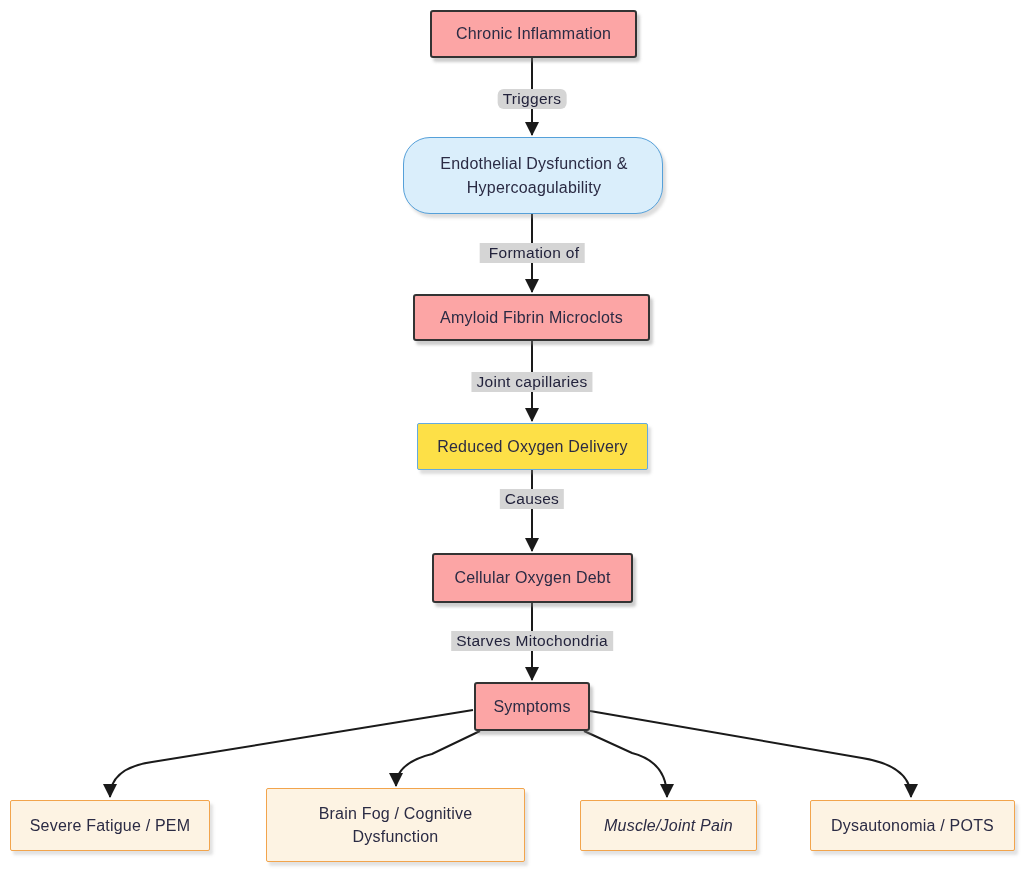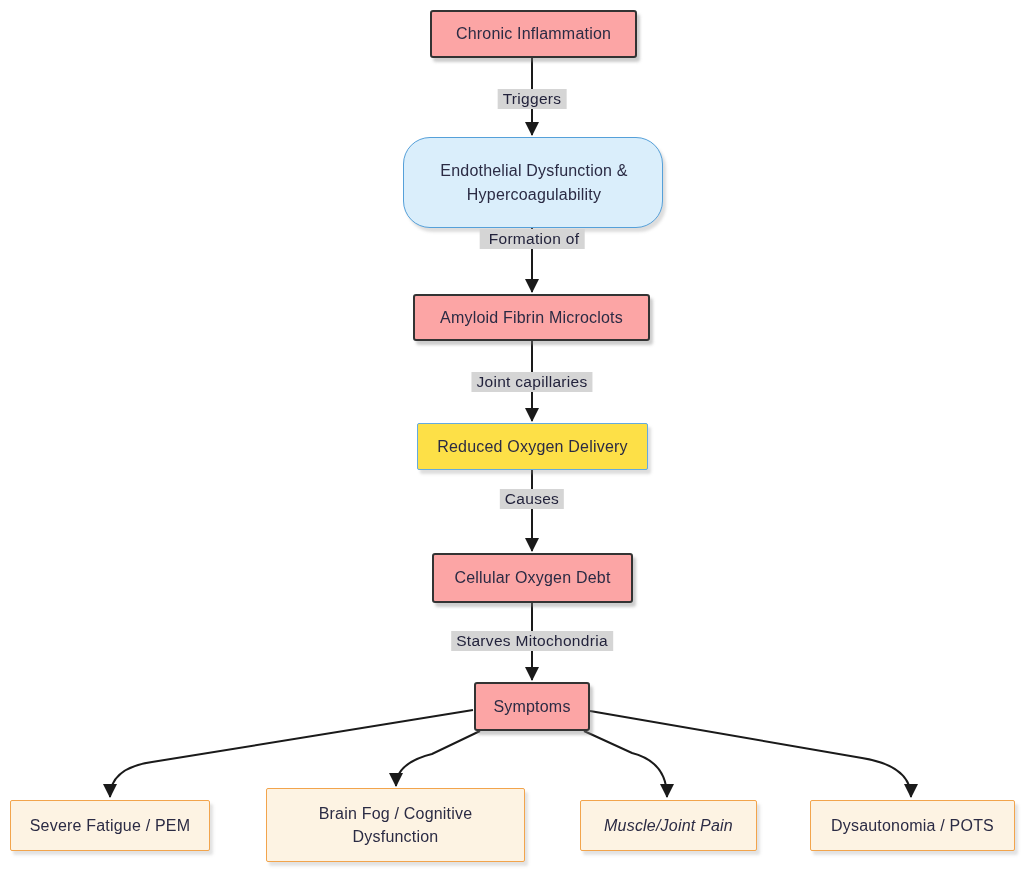--- a/index.html
+++ b/index.html
@@ -76,41 +76,41 @@
       <path d="M 532 600 V 680" marker-end="url(#arrow)"></path>
       <path d="M 473 710 L 152 762 Q 110 768 110 797" marker-end="url(#arrow)"></path>
       <path d="M 480 731 L 432 754 Q 396 763 396 786" marker-end="url(#arrow)"></path>
       <path d="M 584 731 L 632 753 Q 667 762 667 797" marker-end="url(#arrow)"></path>
       <path d="M 590 711 L 862 758 Q 911 766 911 797" marker-end="url(#arrow)"></path>
     </g>
   </svg>
 
   <div class="node pink" style="left:430px;top:10px;width:207px;height:48px;">Chronic Inflammation</div>
 
-  <div class="node blue-rounded" style="left:403px;top:137px;width:260px;height:91px;padding-left:12px;">Endothelial Dysfunction &amp; Hypercoagulability</div>
+  <div class="node blue-rounded" style="left:403px;top:137px;width:260px;height:77px;padding-left:12px;">Endothelial Dysfunction &amp; Hypercoagulability</div>
 
   <div class="node pink" style="left:413px;top:294px;width:237px;height:47px;">Amyloid Fibrin Microclots</div>
 
   <div class="node blue" style="left:417px;top:423px;width:231px;height:47px;">Reduced Oxygen Delivery</div>
 
   <div class="node pink" style="left:432px;top:553px;width:201px;height:50px;">Cellular Oxygen Debt</div>
 
   <div class="node pink" style="left:474px;top:682px;width:116px;height:49px;">Symptoms</div>
 
   <div class="node orange" style="left:10px;top:800px;width:200px;height:51px;">Severe Fatigue / PEM</div>
 
   <div class="node orange" style="left:266px;top:788px;width:259px;height:74px;">Brain Fog / Cognitive Dysfunction</div>
 
   <div class="node orange" style="left:580px;top:800px;width:177px;height:51px;font-style:italic;">Muscle/Joint Pain</div>
 
   <div class="node orange" style="left:810px;top:800px;width:205px;height:51px;">Dysautonomia / POTS</div>
 
-  <div class="edge-label" style="left:532px;top:99px;">Triggers</div>
+  <div class="edge-label" style="left:532px;top:99px;border-radius:6px;">Triggers</div>
 
-  <div class="edge-label" style="left:532px;top:239px;padding-left:9px;">Formation of</div>
+  <div class="edge-label" style="left:532px;top:253px;padding-left:9px;">Formation of</div>
 
   <div class="edge-label" style="left:532px;top:382px;">Joint capillaries</div>
 
   <div class="edge-label" style="left:532px;top:499px;">Causes</div>
 
   <div class="edge-label" style="left:532px;top:641px;">Starves Mitochondria</div>
 
 </div>
 
 </body></html>

